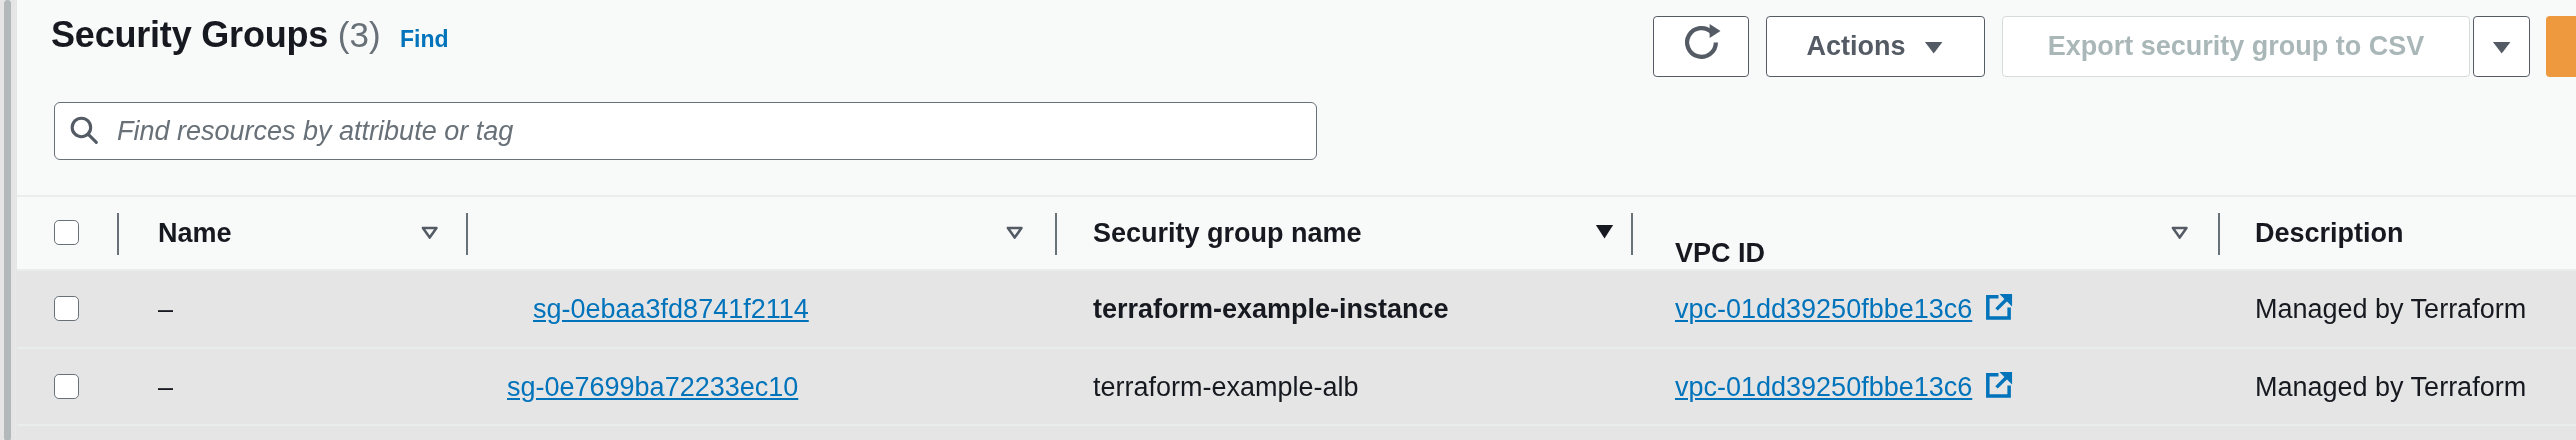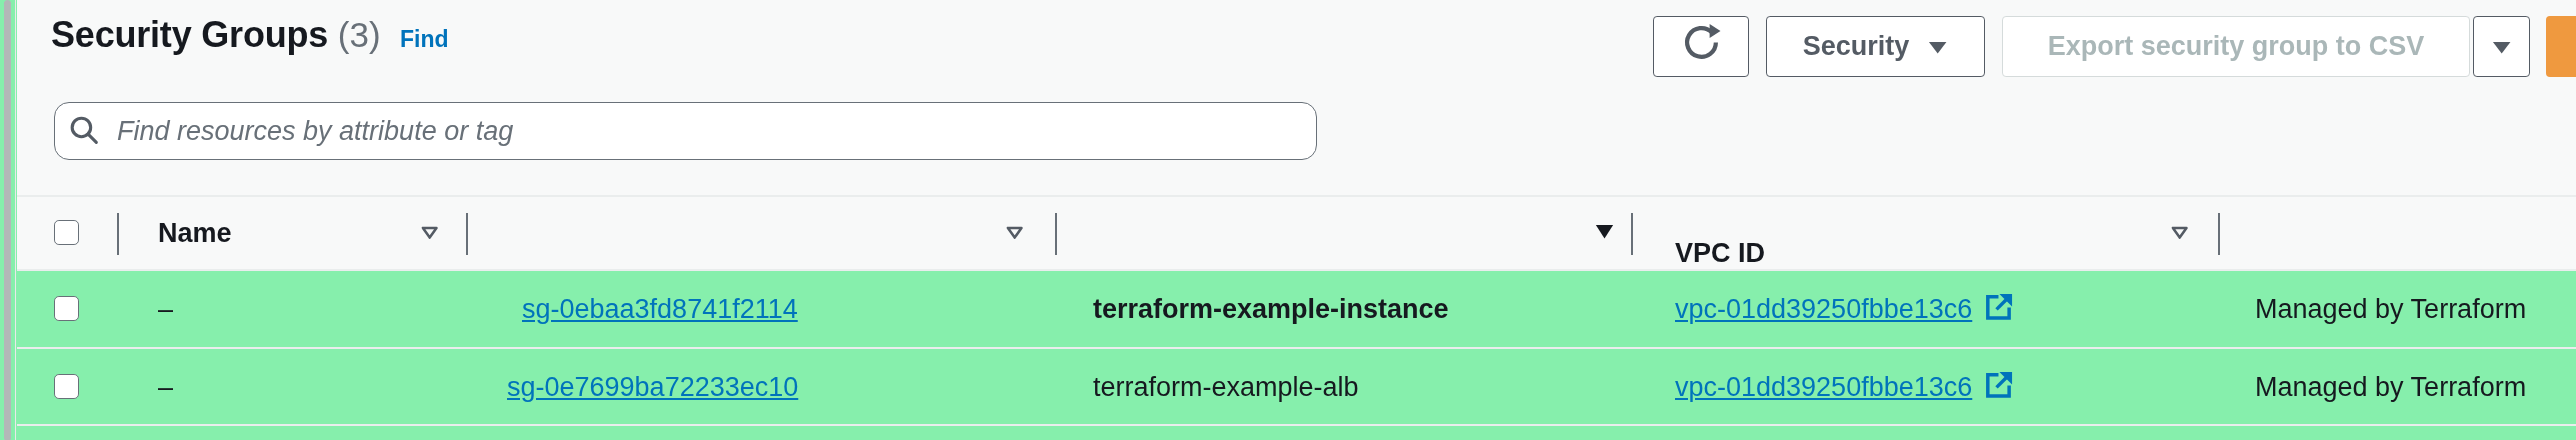--- a/index.html
+++ b/index.html
@@ -1,18 +1,18 @@
 <!DOCTYPE html>
 <html><head>
 <meta charset="utf-8">
 <style>
   html,body{margin:0;padding:0;width:2576px;height:441px;overflow:hidden;
     background:#ffffff;font-family:"Liberation Sans",sans-serif;}
   .abs{position:absolute;}
-  #stage{position:relative;width:2576px;height:441px;background:#86efac;}
+  #stage{position:relative;width:2576px;height:441px;background:#e5e5e5;}
 
   
   .scroll-strip{left:3.9px;top:0;width:6.8px;height:441px;background:#b3b8b8;border-radius:3.9px;}
   .pane-border{left:14.6px;top:0;width:1.9px;height:441px;background:#e9e9e9;}
 
   
   .top-bg{left:16.5px;top:0;width:2559px;height:196px;background:#f8f9f9;}
   .hline{left:16.5px;width:2559px;height:1.9px;background:#eaeded;}
 
   .title-row{left:51px;top:13.6px;display:flex;align-items:baseline;}
@@ -26,21 +26,21 @@
     justify-content:center;font-size:27px;font-weight:700;color:#545b64;cursor:pointer;}
   .btn.disabled{border-color:#d5dbdb;color:#aab7b8;cursor:default;}
   .btn-refresh{left:1653px;width:96px;}
   .btn-actions{left:1766px;width:219px;gap:17.5px;}
   .btn-export{left:2002px;width:468px;}
   .btn-caret{left:2473px;width:57px;}
   .btn-primary{left:2546px;width:58px;border:none;background:#ef993f;border-radius:3.9px;}
 
   
   .search-input{left:54px;top:102px;width:1263px;height:58px;box-sizing:border-box;
-    border:1.9px solid #687078;border-radius:15px;background:#ffffff;padding:0 19.4px 0 62px;
+    border:1.9px solid #687078;border-radius:6px;background:#ffffff;padding:0 19.4px 0 62px;
     font-size:27px;color:#16191f;font-family:"Liberation Sans",sans-serif;outline:none;}
   .search-input::placeholder{font-style:italic;color:#687078;opacity:1;}
   .search-icon{left:66px;top:112px;pointer-events:none;}
 
   
   .thead-bg{left:16.5px;top:197px;width:2559px;height:72px;background:#f8f9f9;}
   .th{position:absolute;top:197px;height:72px;display:flex;align-items:center;
     font-size:27px;font-weight:700;color:#16191f;cursor:pointer;}
   .vdiv{position:absolute;top:213px;width:1.9px;height:42px;background:#687078;}
   .sort{position:absolute;top:225px;cursor:pointer;}
@@ -70,21 +70,21 @@
   <div class="btn btn-refresh">
     <span>
       <svg width="45" height="45" viewBox="0 0 36 36">
         <path d="M 26.2 9.9 A 11.5 11.5 0 1 0 29.5 18" fill="none" stroke="#545b64" stroke-width="3.4"></path>
         <polygon points="24.5,3.2 24.5,14.4 33.2,8.8" fill="#545b64"></polygon>
       </svg>
     </span>
   </div>
 
   <div class="btn btn-actions">
-    <span>Security</span>
+    <span>Actions</span>
     <span>
       <svg width="21.4" height="14.6" viewBox="0 0 22 15">
           <polygon points="2,2 20,2 11,14" fill="#545b64"></polygon>
         </svg>
     </span>
   </div>
 
   <div class="btn btn-export disabled">
     <span>Export security group to CSV</span>
   </div>
@@ -124,42 +124,48 @@
   </span>
   <div class="vdiv" style="left:466px;"></div>
 
   <span class="sort" style="left:1005px;">
     <svg width="19.4" height="15.5" viewBox="0 0 20 16">
         <polygon points="3,3 17,3 10,13" fill="none" stroke="#545b64" stroke-width="2.6" stroke-linejoin="round"></polygon>
       </svg>
   </span>
   <div class="vdiv" style="left:1055px;"></div>
 
+  <div class="th" style="left:1093px;">
+    <span>Security group name</span>
+  </div>
   <span class="sort" style="left:1593px;top:222px;">
     <svg width="23" height="18.5" viewBox="0 0 24 19">
         <polygon points="3,3 21,3 12,17" fill="#16191f"></polygon>
       </svg>
   </span>
   <div class="vdiv" style="left:1631px;"></div>
 
   <div class="th" style="left:1675px;align-items:flex-end;">
     <span>VPC ID</span>
   </div>
   <span class="sort" style="left:2170px;">
     <svg width="19.4" height="15.5" viewBox="0 0 20 16">
         <polygon points="3,3 17,3 10,13" fill="none" stroke="#545b64" stroke-width="2.6" stroke-linejoin="round"></polygon>
       </svg>
   </span>
   <div class="vdiv" style="left:2218px;"></div>
 
+  <div class="th" style="left:2255px;">
+    <span>Description</span>
+  </div>
 
   <div>
     <div class="checkbox" style="top:296px;"></div>
     <div class="cell" style="left:158px;top:271px;">–</div>
-    <div class="cell" style="left:522px;top:271px;">
+    <div class="cell" style="left:533px;top:271px;">
       <span class="link">sg-0ebaa3fd8741f2114</span>
     </div>
     <div class="cell" style="left:1093px;top:271px;font-weight:bold;">terraform-example-instance</div>
     <div class="cell vpc-cell" style="left:1675px;top:271px;">
       <span class="link">vpc-01dd39250fbbe13c6</span>
       <span>
         <svg width="33" height="31" viewBox="0 0 34 32">
           <path d="M18 7 H7 V29 H29 V18" fill="none" stroke="#0073bb" stroke-width="3.6"></path>
           <line x1="16" y1="20" x2="28" y2="8" stroke="#0073bb" stroke-width="3.6"></line>
           <polygon points="19,4 32,4 32,17" fill="#0073bb"></polygon>

